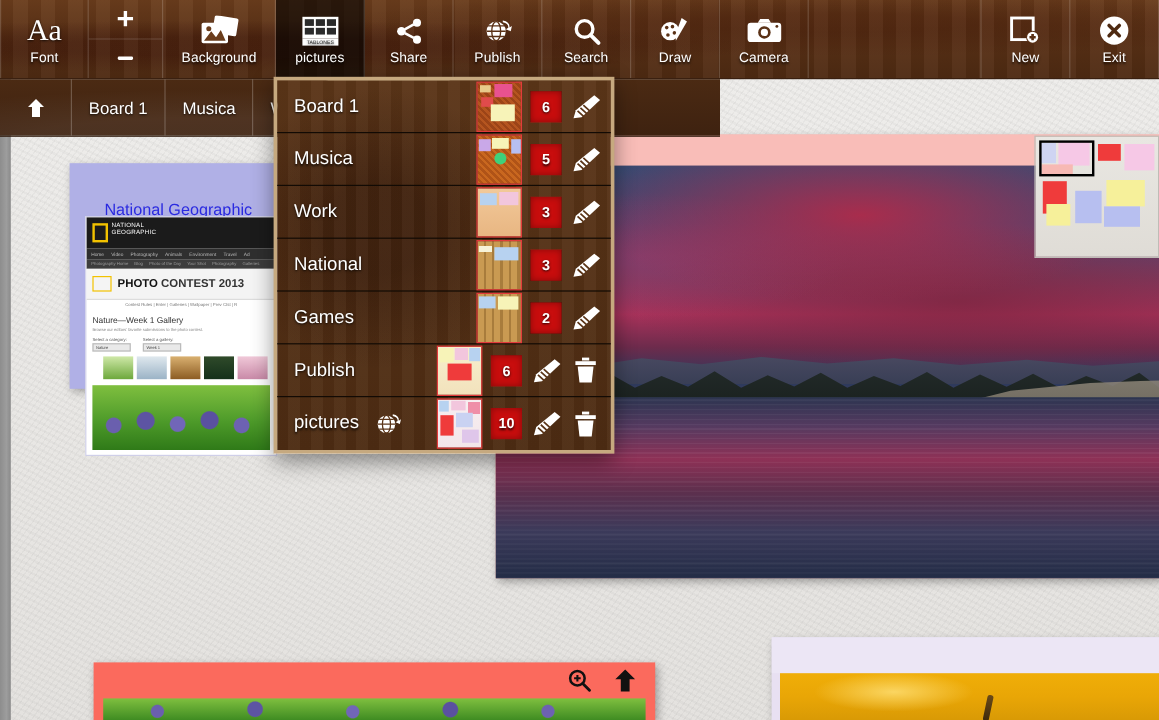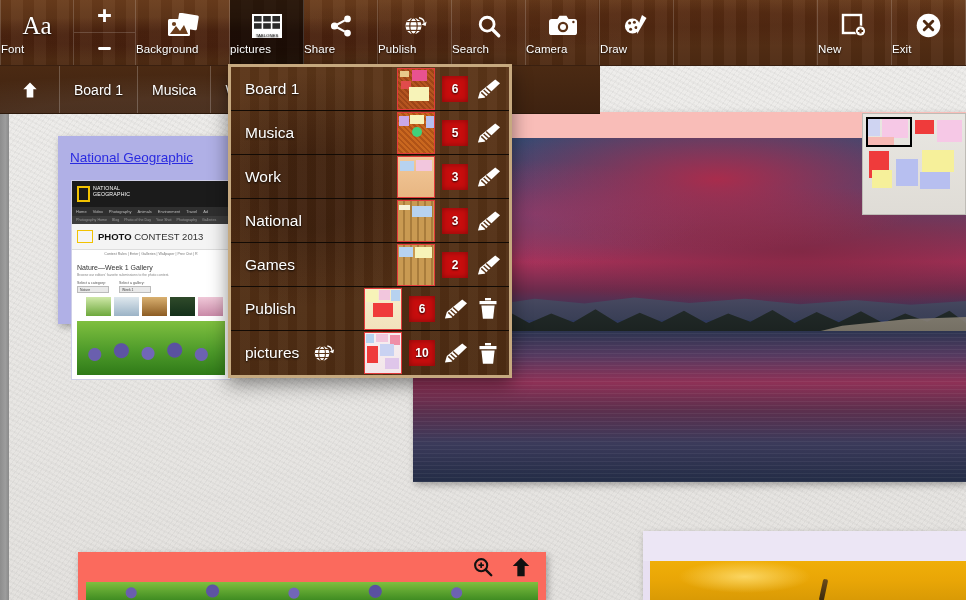--- a/index.html
+++ b/index.html
@@ -33,21 +33,21 @@
     display:flex; align-items:stretch; z-index:40;
     background:
       repeating-linear-gradient(90deg, rgba(0,0,0,.05) 0 11px, rgba(255,255,255,.035) 11px 23px),
       radial-gradient(ellipse at 20% 60%, rgba(60,20,8,.5) 0 14%, transparent 40%),
       radial-gradient(ellipse at 72% 30%, rgba(70,28,10,.45) 0 12%, transparent 42%),
       linear-gradient(#6b3d1c,#5a3116 45%,#4e2a12);
     border-bottom:1px solid #3a2010;
   }
   .tb{
     flex:0 0 auto; width:74px; height:100%;
-    display:flex; flex-direction:column; justify-content:center;
+    display:flex; flex-direction:column; align-items:center; justify-content:center;
     gap:2px; color:#fff; cursor:pointer; position:relative;
     border-right:1px solid rgba(255,255,255,.17);
     text-shadow:0 1px 2px rgba(0,0,0,.75);
   }
   .tb:first-child{ border-left:1px solid rgba(255,255,255,.17); }
   .tb .lab{ font-size:11.5px; letter-spacing:.1px; }
   .tb .ico{ display:flex; align-items:center; justify-content:center; height:30px; }
   .tb.active{ background:rgba(0,0,0,.60); }
   .tb.plusminus{ width:62px; justify-content:center; gap:0; }
   .tb.plusminus .half{ height:33px; width:100%; display:flex; align-items:center; justify-content:center; }
@@ -110,21 +110,21 @@
     box-shadow:inset 0 0 6px rgba(0,0,0,.35);
   }
   .icobox{ width:26px; display:flex; align-items:center; justify-content:center; flex:0 0 auto; }
   .mrow.addrow{ height:46px; }
 
   
   .card{ position:absolute; box-shadow:2px 3px 7px rgba(0,0,0,.30); }
 
   #card-natgeo{
     left:58px; top:136px; width:178px; height:188px;
-    background:#b0b0e6; padding:0;
+    background:#b0b0e6; padding:17px;
   }
   #card-natgeo .link{
     display:block; color:#2a2ae0; font-size:13.5px; text-decoration:underline;
     padding:14px 0 7px 12px;
   }
   #ng-shot{
     position:absolute; left:13px; top:44px; width:160px; height:200px;
     background:#fff; overflow:hidden; border:1px solid #cfcfe8;
   }
   #ng-shot .ngtop{ height:26px; background:#1b1b1b; position:relative; }
@@ -139,21 +139,21 @@
   #ng-shot .ngnav{ height:9px; background:#2f2f2f; display:flex; gap:6px; padding:1px 4px; }
   #ng-shot .ngnav span{ font-size:4px; color:#bdbdbd; line-height:8px; }
   #ng-shot .ngnav2{ height:8px; background:#3d3d3d; display:flex; gap:5px; padding:0 4px; }
   #ng-shot .ngnav2 span{ font-size:3.6px; color:#9a9a9a; line-height:8px; }
   #ng-shot .ngbanner{
     height:26px; background:#f4f4f4; display:flex; align-items:center; gap:5px; padding:0 5px;
     border-bottom:1px solid #ddd;
   }
   #ng-shot .ngbanner .sq{ width:16px; height:13px; border:1.5px solid #f2c200; }
   #ng-shot .ngbanner .bt{ font-size:9.5px; color:#111; font-weight:bold; }
-  #ng-shot .ngbanner .bt em{ font-style:normal; font-weight:normal; color:#333; }
+  #ng-shot .ngbanner .bt em{ font-style:normal; font-weight:bold; color:#333; }
   #ng-shot .ngsub{ height:9px; text-align:center; font-size:3.6px; color:#777; line-height:9px; }
   #ng-shot .nggal{ padding:5px 5px 0 5px; }
   #ng-shot .nggal h4{ font-size:7px; color:#333; font-weight:normal; }
   #ng-shot .nggal p{ font-size:3.4px; color:#888; margin-top:2px; }
   #ng-shot .ngsel{ display:flex; gap:10px; margin-top:4px; }
   #ng-shot .ngsel b{ font-size:3.6px; color:#555; font-weight:normal; display:block; }
   #ng-shot .ngsel .dd{
     width:32px; height:7px; background:#e9e9e9; border:1px solid #bbb; margin-top:1px;
     font-size:3.4px; color:#444; padding-left:2px; line-height:6px;
   }
@@ -490,44 +490,44 @@
       <svg width="26" height="26" viewBox="0 0 24 24">
           <circle cx="10.3" cy="10.3" r="6.4" fill="none" stroke="#fff" stroke-width="2.6"></circle>
           <line x1="15" y1="15" x2="21" y2="21" stroke="#fff" stroke-width="3" stroke-linecap="round"></line>
         </svg>
     </div>
     <div class="lab">Search</div>
   </div>
 
   <div class="tb">
     <div class="ico">
-      <svg width="30" height="24" viewBox="0 0 30 24">
-        <rect x="1" y="5" width="28" height="16" rx="2.6" fill="#fff"></rect>
-        <path d="M9.5 5 L11.5 1.8 h7 L20.5 5z" fill="#fff"></path>
-        <circle cx="15" cy="13" r="5.2" fill="#5a3116"></circle>
-          <circle cx="15" cy="13" r="3" fill="#fff"></circle>
-        <circle cx="25.4" cy="8" r="1.2" fill="#5a3116"></circle>
-      </svg>
-    </div>
-    <div class="lab">Camera</div>
-  </div>
-
-  <div class="tb">
-    <div class="ico">
       <svg width="27" height="26" viewBox="0 0 27 26">
         <circle cx="9.5" cy="13" r="7.6" fill="#fff"></circle>
         <circle cx="6.6" cy="10" r="1.5" fill="#5a3116"></circle>
           <circle cx="11.4" cy="9.2" r="1.5" fill="#5a3116"></circle>
         <circle cx="13" cy="14.4" r="1.5" fill="#5a3116"></circle>
           <circle cx="7.6" cy="16.2" r="1.5" fill="#5a3116"></circle>
         <path d="M19 2 L23.5 5 L16.5 17 L14 15.6 Z" fill="#fff"></path>
         <path d="M14 15.6 L16.5 17 L14.2 21 Z" fill="#fff"></path>
       </svg>
     </div>
     <div class="lab">Draw</div>
+  </div>
+
+  <div class="tb">
+    <div class="ico">
+      <svg width="30" height="24" viewBox="0 0 30 24">
+        <rect x="1" y="5" width="28" height="16" rx="2.6" fill="#fff"></rect>
+        <path d="M9.5 5 L11.5 1.8 h7 L20.5 5z" fill="#fff"></path>
+        <circle cx="15" cy="13" r="5.2" fill="#5a3116"></circle>
+          <circle cx="15" cy="13" r="3" fill="#fff"></circle>
+        <circle cx="25.4" cy="8" r="1.2" fill="#5a3116"></circle>
+      </svg>
+    </div>
+    <div class="lab">Camera</div>
   </div>
 
   <div id="tb-spacer"></div>
 
   <div class="tb">
     <div class="ico">
       <svg width="27" height="25" viewBox="0 0 27 25">
         <rect x="2" y="2" width="18" height="18" fill="none" stroke="#fff" stroke-width="2.4"></rect>
         <circle cx="19.5" cy="18" r="5.4" fill="#5a3116"></circle>
         <circle cx="19.5" cy="18" r="4.6" fill="#fff"></circle>

